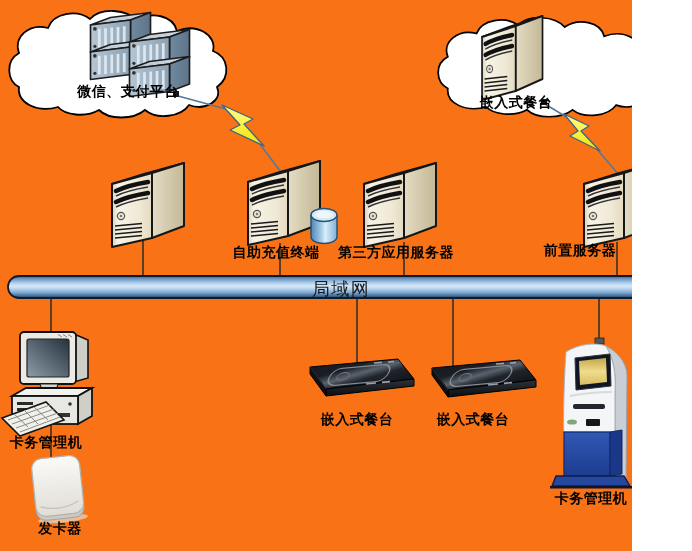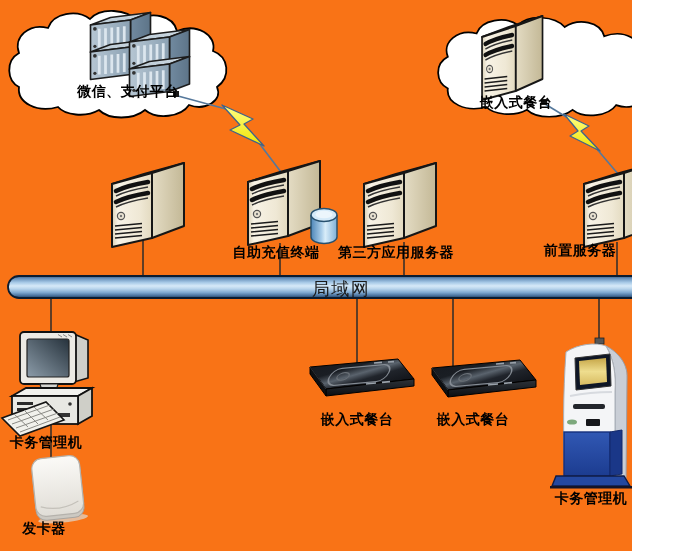--- a/index.html
+++ b/index.html
@@ -234,18 +234,18 @@
   </g>
 </svg>
 
 <div class="lbl" style="left:128px;top:84px">微信、支付平台</div>
 <div class="lbl" style="left:516px;top:95px">嵌入式餐台</div>
 <div class="lbl" style="left:276px;top:245px">自助充值终端</div>
 <div class="lbl" style="left:396px;top:245px">第三方应用服务器</div>
 <div class="lbl" style="left:580px;top:243px">前置服务器</div>
 <div class="lbl plain" style="left:341px;top:280px">局域网</div>
 <div class="lbl" style="left:46px;top:435px">卡务管理机</div>
-<div class="lbl" style="left:44px;top:521px">发卡器</div>
+<div class="lbl" style="left:60px;top:521px">发卡器</div>
 <div class="lbl" style="left:357px;top:412px">嵌入式餐台</div>
 <div class="lbl" style="left:473px;top:412px">嵌入式餐台</div>
 <div class="lbl" style="left:591px;top:491px">卡务管理机</div>
 
 </div>
 
 </body></html>

